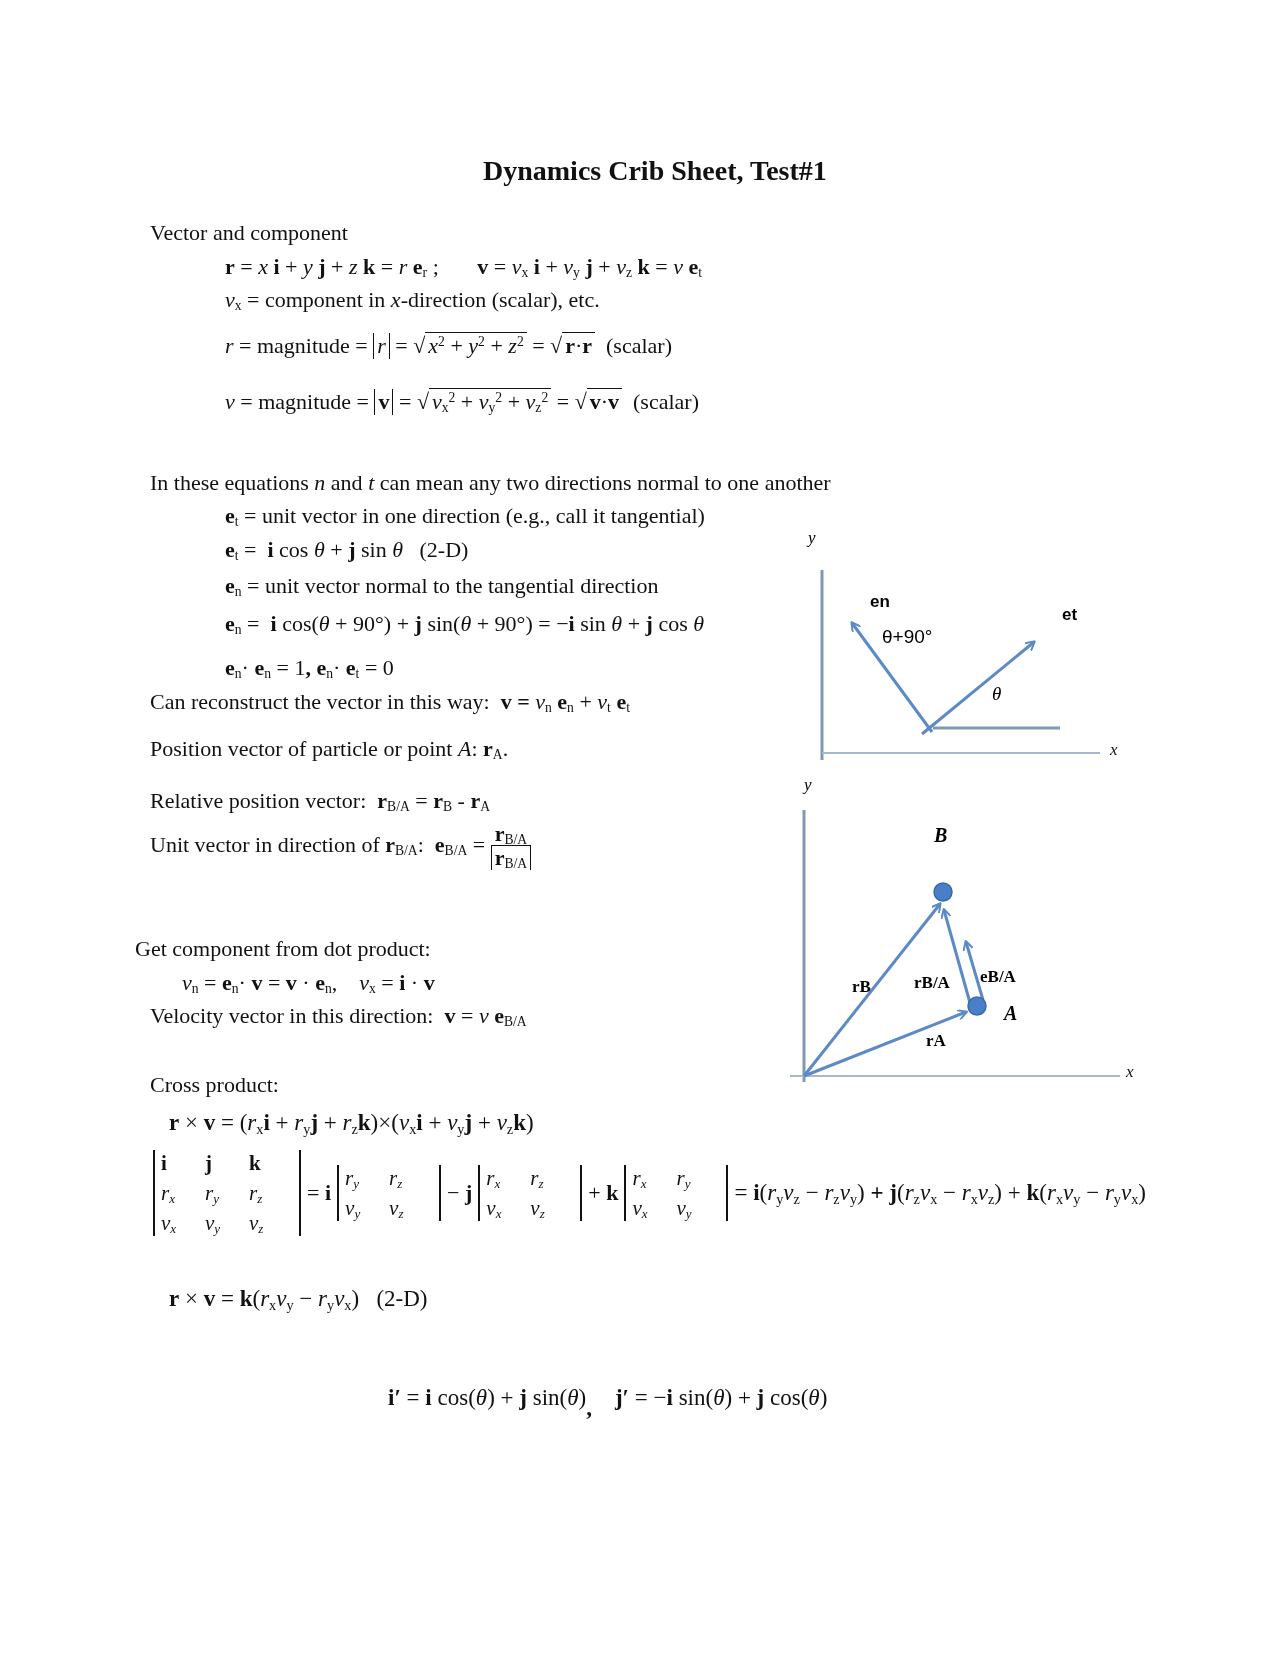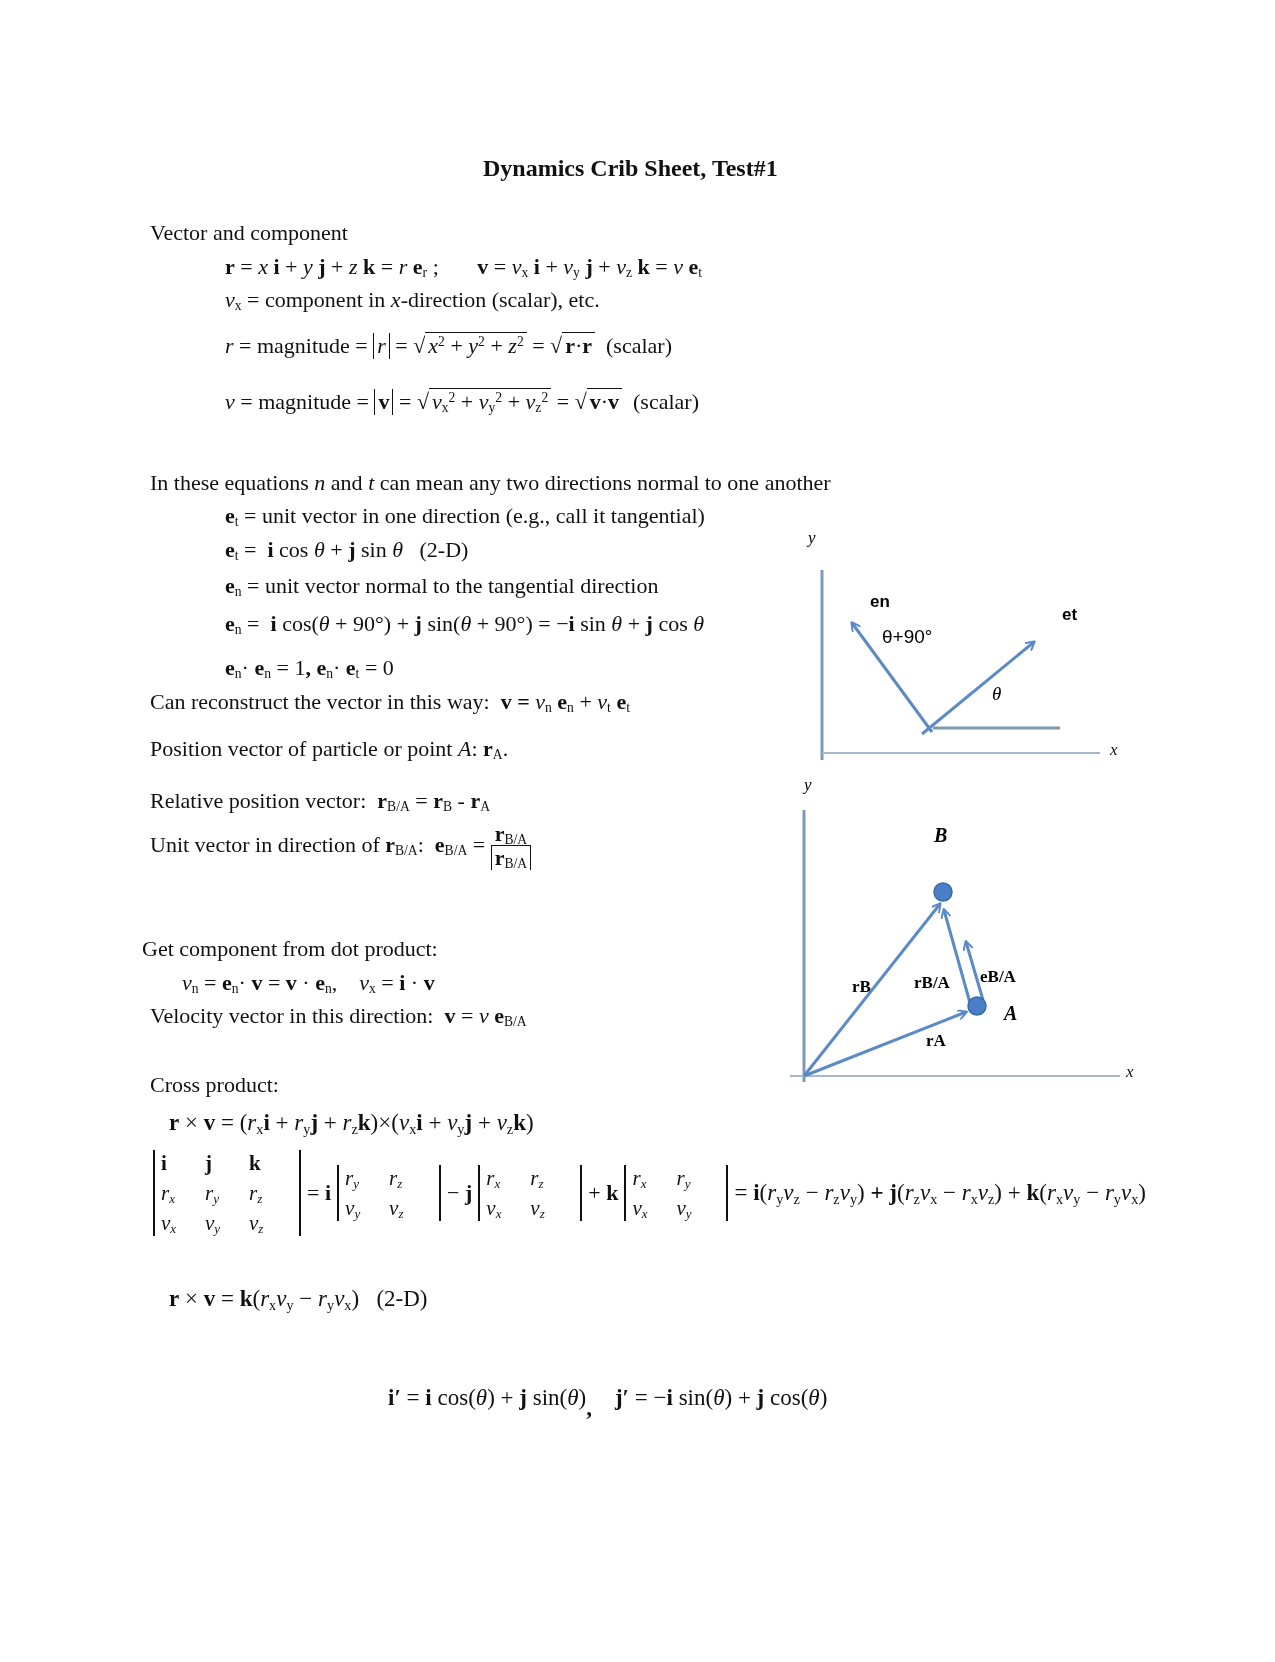--- a/index.html
+++ b/index.html
@@ -1,19 +1,19 @@
 <!DOCTYPE html>
 <html><head>
   <meta charset="utf-8">
   <style>
     html, body { margin: 0; padding: 0; background: #ffffff; }
     body { width: 1275px; height: 1662px; position: relative; overflow: hidden;
            font-family: "Liberation Serif", "DejaVu Serif", serif; color: #111; }
     .abs { position: absolute; white-space: nowrap; }
-    .title { font-weight: bold; font-size: 24px; text-align: right; }
+    .title { font-weight: bold; font-size: 28px; text-align: right; }
     .txt { font-size: 22px; line-height: 26px; }
     .b { font-weight: bold; }
     .i { font-style: italic; }
     sub { font-size: 0.62em; vertical-align: -0.25em; line-height: 0; }
     sup { font-size: 0.62em; vertical-align: 0.55em; line-height: 0; }
     .sqrt { display: inline-block; border-top: 1.5px solid #111; padding: 0 3px; line-height: 26px; }
     .bars { display: inline-block; border-left: 1.5px solid #111; border-right: 1.5px solid #111; padding: 0 3px; }
     .frac { display: inline-flex; flex-direction: column; align-items: center; vertical-align: middle; }
     .frac .num { border-bottom: 1.5px solid #111; padding: 0 4px; line-height: 22px; }
     .frac .den { line-height: 24px; }
@@ -90,21 +90,21 @@
   <span class="frac">
       <span class="num"><span class="b">r</span><sub>B/A</sub></span>
       <span class="den"><span class="bars"><span class="b">r</span><sub>B/A</sub></span></span>
     </span>
 </div>
 
 <div class="abs txt" style="left:150px; top:955px;margin-top:48px;">
   <span>Velocity vector in this direction:</span>&nbsp; <span class="b">v</span> = <span class="i">v</span> <span class="b">e</span><sub>B/A</sub>
 </div>
 
-<div class="abs txt" style="left:142px; top:936px;">Get component from dot product:</div>
+<div class="abs txt" style="left:135px; top:936px;">Get component from dot product:</div>
 
 <div class="abs txt" style="left:182px; top:970px;font-family:Liberation Serif, serif;">
   <span class="i">v</span><sub>n</sub> = <span class="b">e</span><sub>n</sub>· <span class="b">v</span> = <span class="b">v</span> · <span class="b">e</span><sub>n</sub>, &nbsp;&nbsp;&nbsp;<span class="i">v</span><sub>x</sub> = <span class="b">i</span> · <span class="b">v</span>
 </div>
 
 <div class="abs txt" style="left:150px; top:1072px;">Cross product:</div>
 
 <div class="abs txt" style="left:153px; top:1110px; font-size:23px;margin-left:16px;">
   <span class="b">r</span> × <span class="b">v</span> = (<span class="i">r</span><sub>x</sub><span class="b">i</span> + <span class="i">r</span><sub>y</sub><span class="b">j</span> + <span class="i">r</span><sub>z</sub><span class="b">k</span>)×(<span class="i">v</span><sub>x</sub><span class="b">i</span> + <span class="i">v</span><sub>y</sub><span class="b">j</span> + <span class="i">v</span><sub>z</sub><span class="b">k</span>)
 </div>

